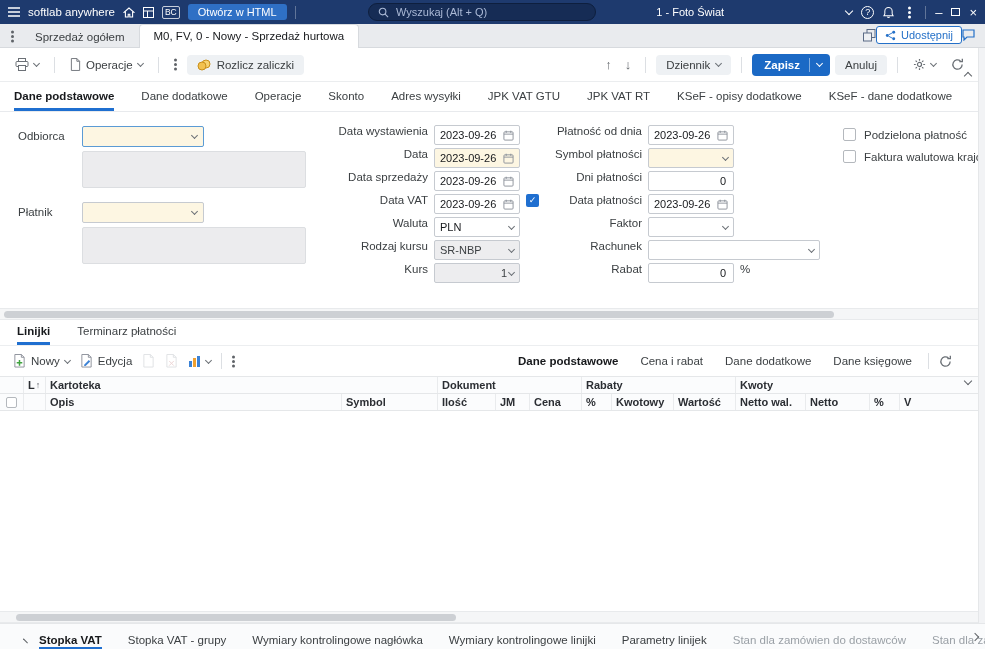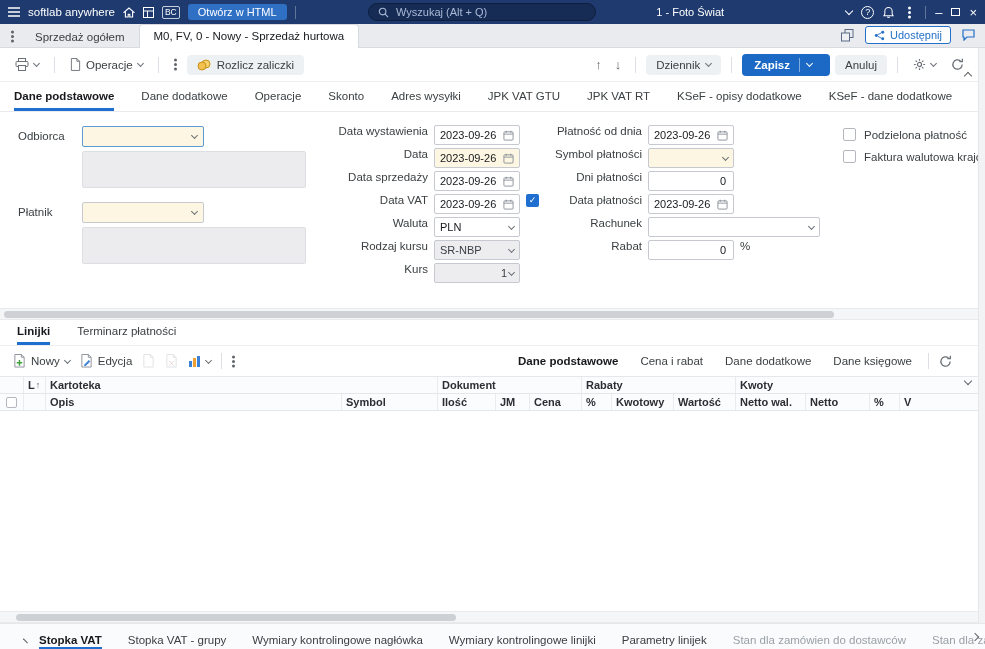--- a/index.html
+++ b/index.html
@@ -30,28 +30,28 @@
   .gap110{width:104px}
   .help-icon{width:13px;height:13px;border:1px solid #fff;border-radius:50%;font-size:9px;display:inline-flex;align-items:center;justify-content:center;cursor:pointer}
   .winbtn{font-size:13px;line-height:1;cursor:pointer}
   .maxbox{width:9px;height:8px;border:1.2px solid #fff;display:inline-block;cursor:pointer}
   
   .doc-tabs{flex:0 0 24px;background:#e9ebee;display:flex;align-items:flex-end;padding:0 10px 0 4px;border-bottom:1px solid #d7dade;position:relative}
   .doc-tabs>.kebab{color:#5f6368;margin:0 7px 9px}
   .dtab{height:21px;display:flex;align-items:center;padding:0 14px;font-size:11.5px;color:#3c4043;cursor:pointer}
   .dtab.active{background:#fff;border:1px solid #d7dade;border-bottom:none;border-radius:4px 4px 0 0;height:23px;color:#17191c;position:relative}
   .dtab.active::after{content:"";position:absolute;left:0;right:0;bottom:-1px;height:1px;background:#fff}
-  .dt-right{margin-left:auto;display:flex;align-items:center;gap:11px;align-self:center;padding-bottom:1px}
+  .dt-right{margin-left:auto;display:flex;align-items:center;align-self:center;padding-bottom:1px}
   .share-btn{display:flex;align-items:center;gap:5px;border:1px solid #2470c8;color:#2470c8;background:#fff;border-radius:3px;padding:2px 8px;font-size:11px}
   
   .toolbar{flex:0 0 34px;background:#fff;display:flex;align-items:center;padding:0 16px 0 10px;gap:5px;border-bottom:1px solid #ebedef}
   .tbtn{display:flex;align-items:center;gap:5px;padding:3px 5px;border-radius:3px;color:#3c4043;font-size:11.5px}
   .pill{display:flex;align-items:center;gap:6px;background:#eef1f4;border-radius:4px;padding:4px 10px;font-size:11.5px;color:#3c4043}
   .arrow{font-size:13px;color:#5f6368;padding:0 4px;cursor:pointer}
-  .save-btn{display:flex;align-items:center;background:#1b69c5;color:#fff;border-radius:4px;padding:4px 10px 4px 12px;font-weight:bold;font-size:11.5px}
+  .save-btn{display:flex;align-items:center;background:#1b69c5;color:#fff;border-radius:4px;padding:4px 0 4px 12px;font-weight:bold;font-size:11.5px}
   .save-btn .chv{color:#fff;margin-right:8px}
   .save-sep{width:1px;height:14px;background:rgba(255,255,255,.45);margin:0 7px 0 9px}
   .t-spacer{flex:1}
   .toolbar .kebab,.grid-toolbar .kebab{color:#5f6368}
   
   .form-tabs{flex:0 0 30px;background:#fff;display:flex;align-items:stretch;gap:27px;padding:0 14px;border-bottom:1px solid #e8eaed}
   .ftab{display:flex;align-items:center;font-size:11.5px;color:#3c4043;border-bottom:3px solid transparent;padding-top:2px;cursor:pointer;white-space:nowrap}
   .ftab.active{color:#17191c;font-weight:bold;border-bottom-color:#1f6fd0}
   
   .form-area{flex:0 0 196px;position:relative;background:#fff;overflow:hidden}
@@ -429,20 +429,27 @@
             <span>2023-09-26</span>
             <span class="icon">
               <svg width="11" height="11" viewBox="0 0 12 12">
                 <rect x="1" y="2" width="10" height="9" rx="1" fill="none" stroke="#8a8f98"></rect>
                 <path d="M1 4.5h10M3.5 0.8v2.4M8.5 0.8v2.4" stroke="#8a8f98"></path>
               </svg>
             </span>
           </span>
         </div>
       <div class="frow">
+          <span class="flabel">Faktor</span>
+        <span class="inp">
+            <span></span>
+            <span class="chv s d"></span>
+          </span>
+        </div>
+      <div class="frow">
           <span class="flabel">Rachunek</span>
         <span class="inp wide">
             <span></span>
             <span class="chv s d"></span>
           </span>
         </div>
       <div class="frow">
           <span class="flabel">Rabat</span>
         <span class="inp">
             <span class="num-val">0</span>

